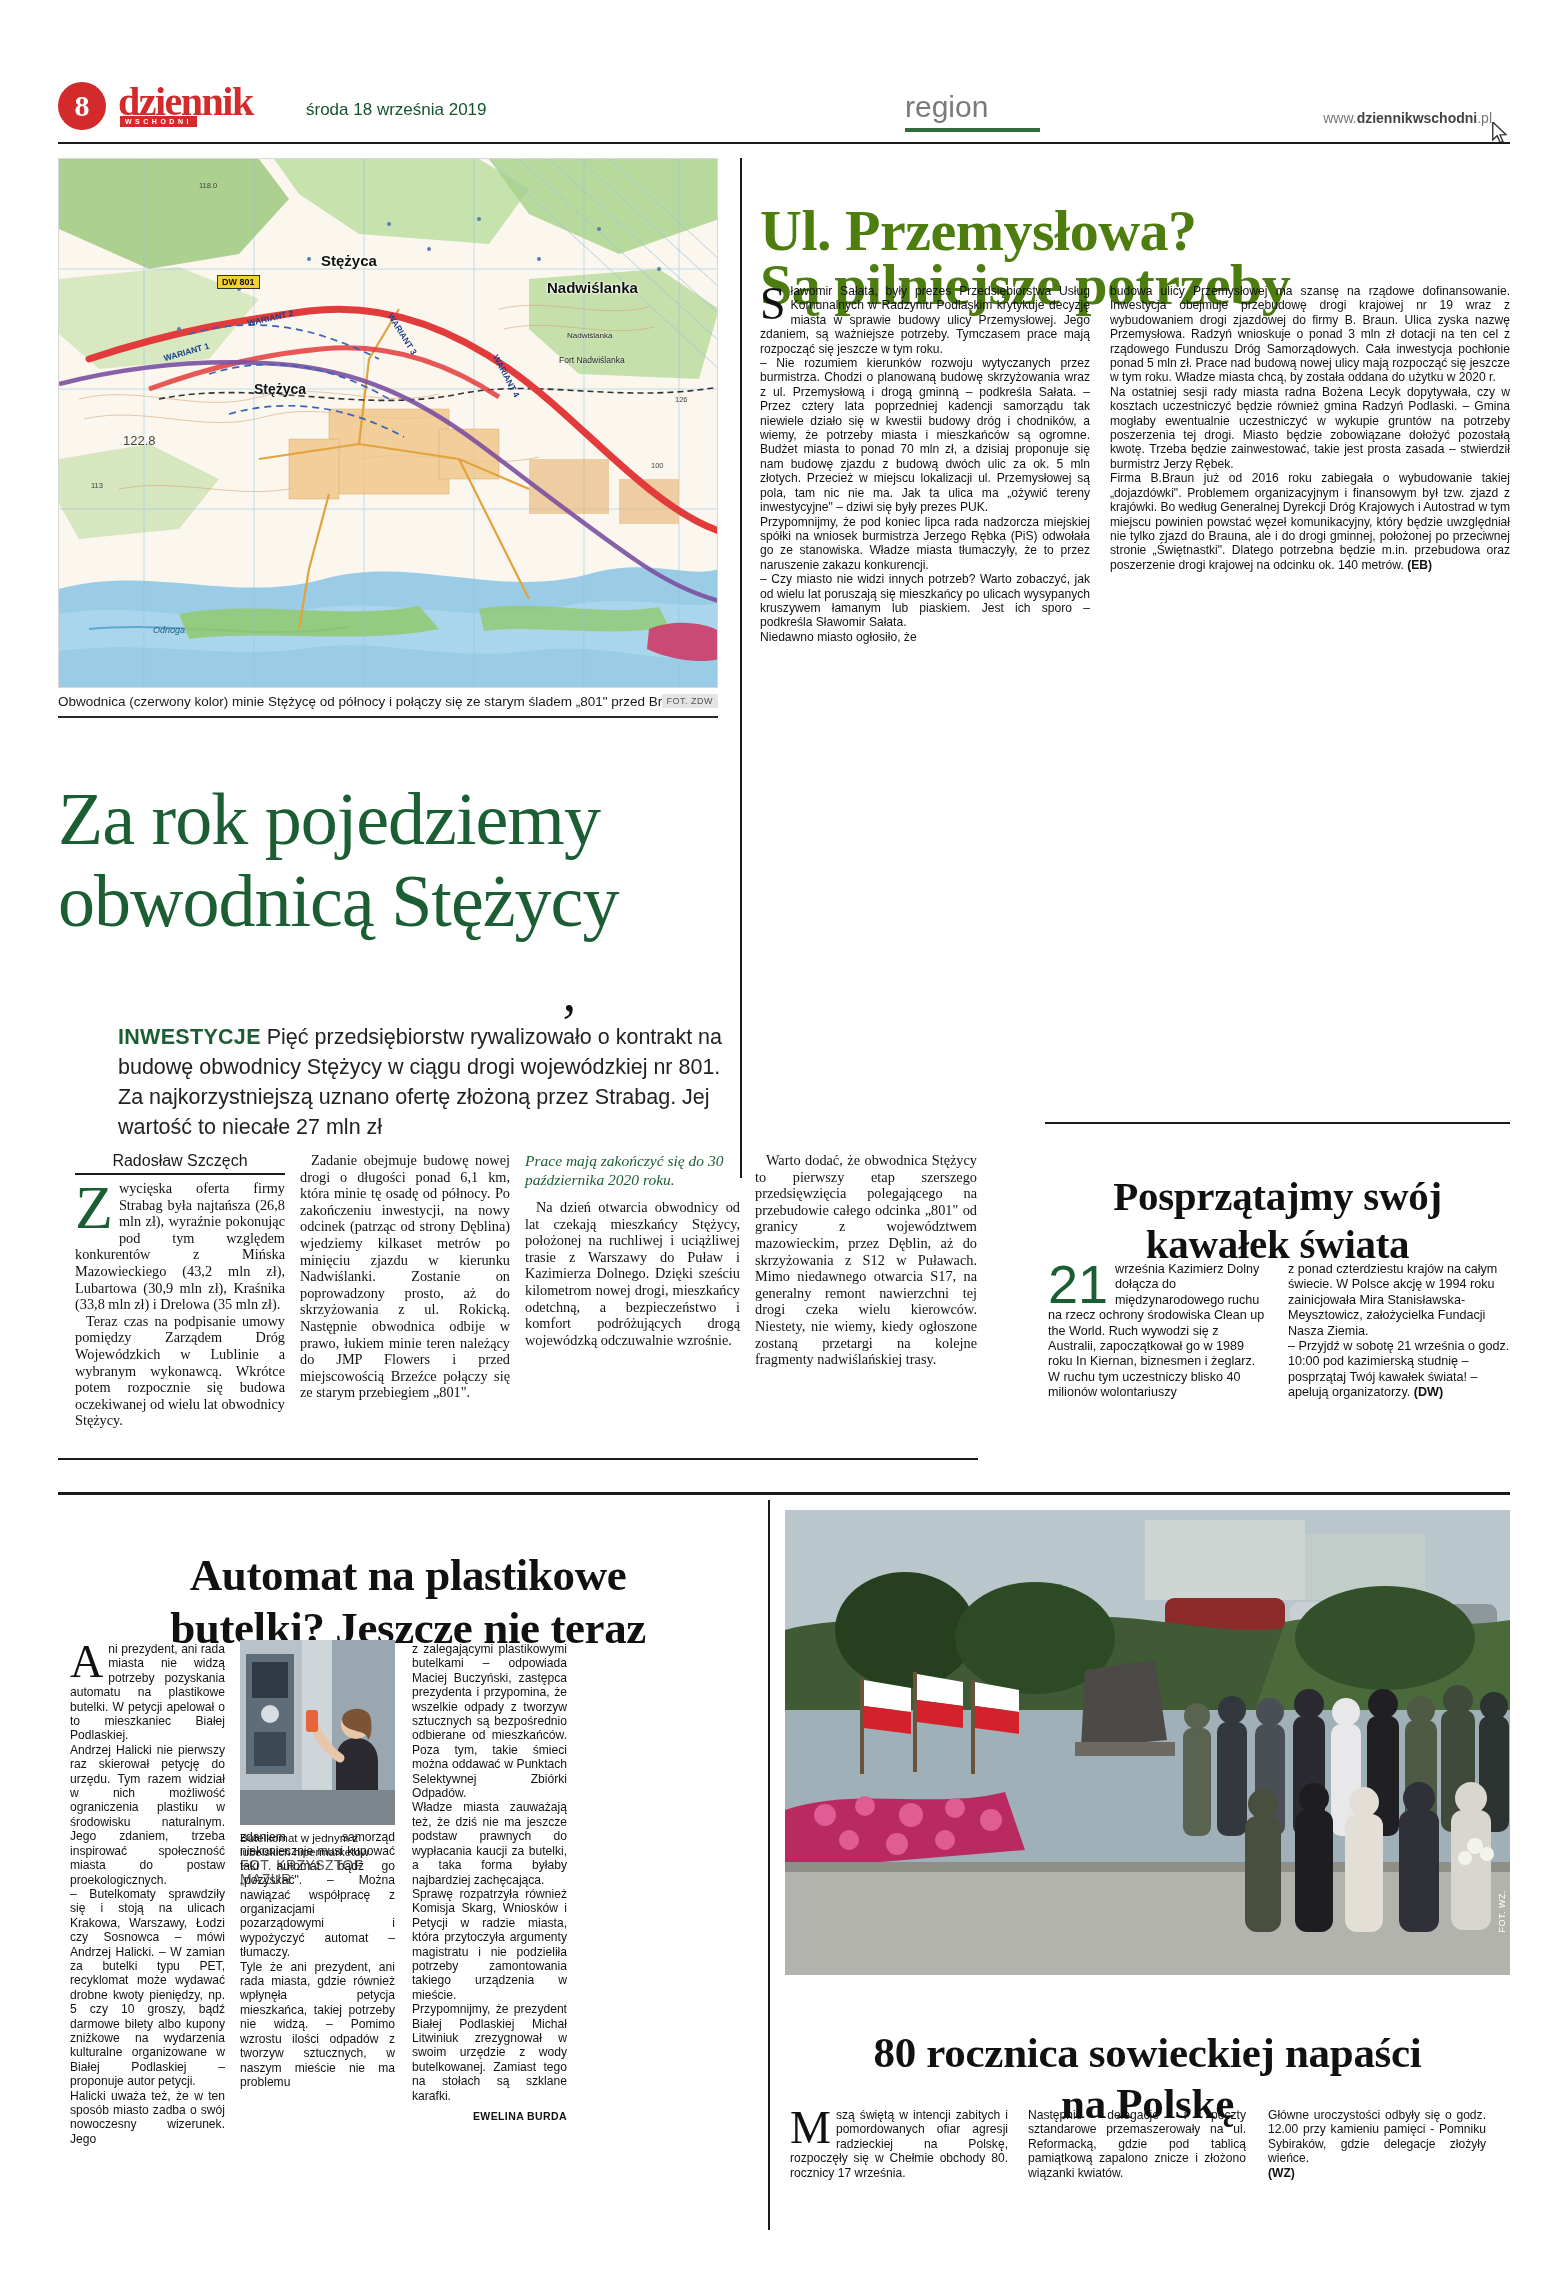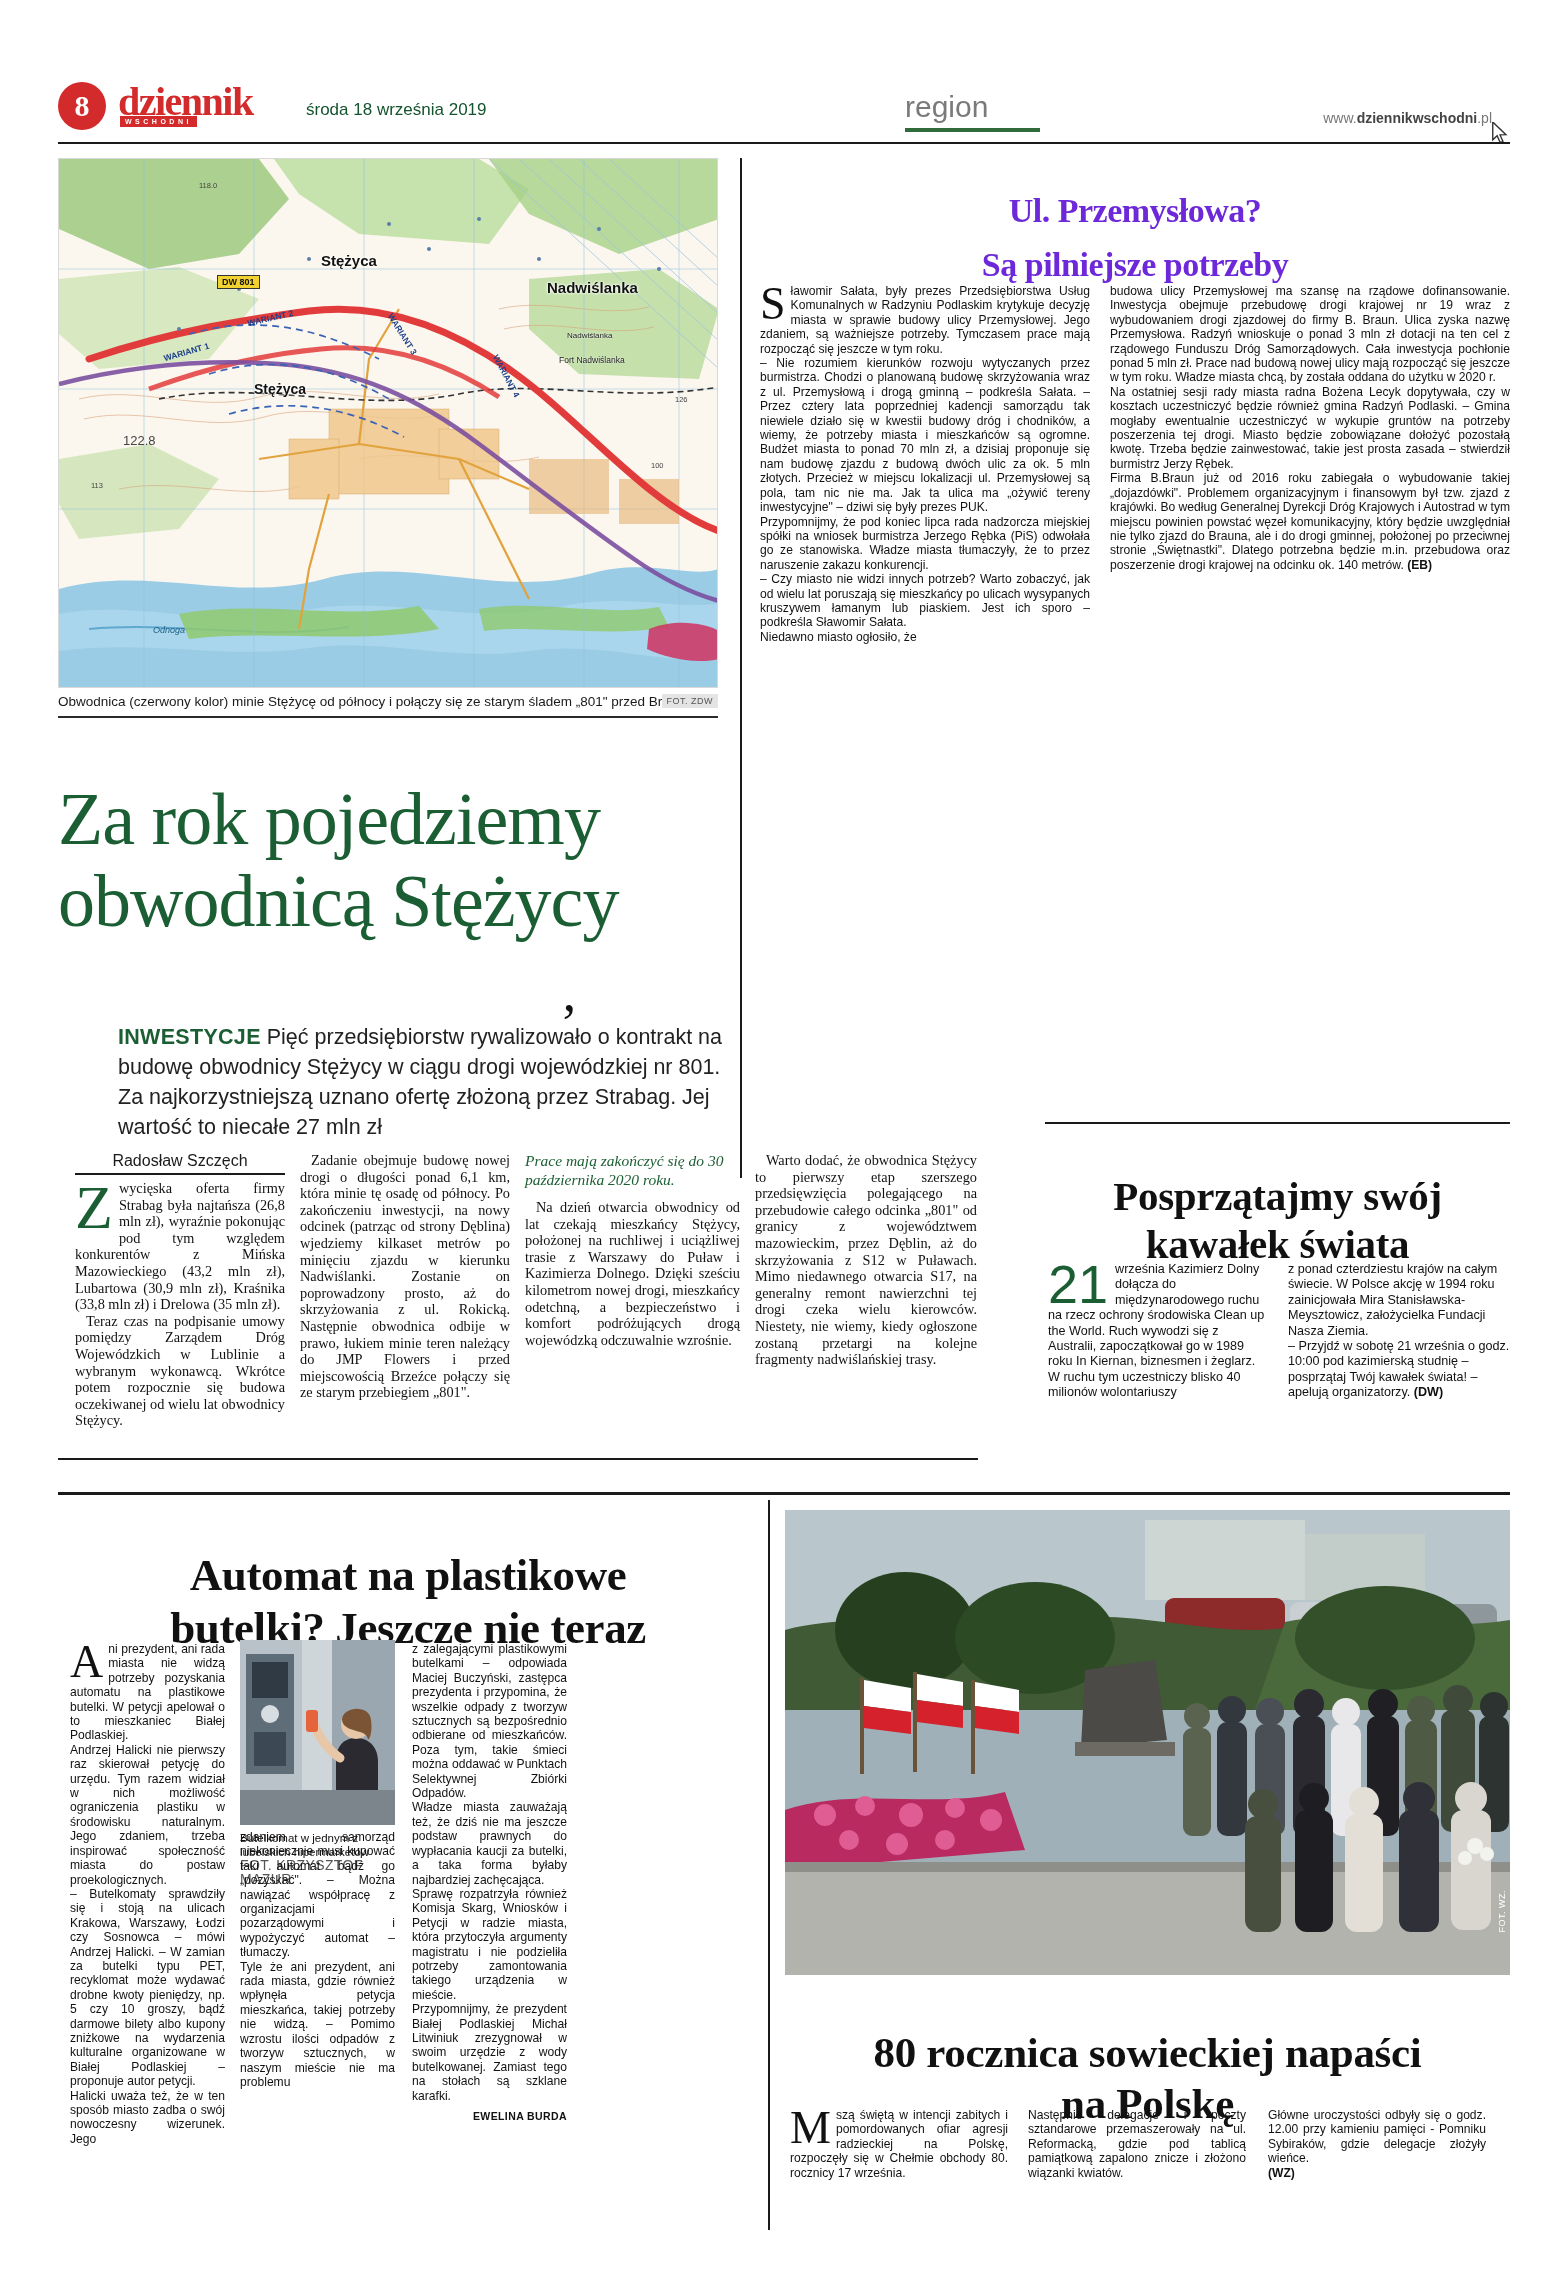--- a/index.html
+++ b/index.html
@@ -126,22 +126,22 @@
     color:#1b5e33; font-size:15.5px; line-height:18.5px;
   }
 
   
   .r-sep-v {
     position:absolute; left:740px; top:158px; width:2px; height:1020px; background:#1a1a1a;
   }
   .art2-head {
     position:absolute; left:760px; top:156px; width:750px;
     font-family:"Liberation Serif", serif;
-    font-size:34px; line-height:54px; font-weight:bold; color:#6d28d9;
-    text-align:center; letter-spacing:-.5px;
+    font-size:58px; line-height:54px; font-weight:bold; color:#4d7c0f;
+    text-align:left; letter-spacing:-.5px;
   }
   .art2-col1 { position:absolute; left:760px; top:284px; width:330px; }
   .art2-col2 { position:absolute; left:1110px; top:284px; width:400px; }
   .smallbody {
     font-family:"Liberation Sans", sans-serif;
     font-size:12.1px; line-height:14.4px;
     text-align:justify; color:#111;
   }
   .smallbody p { margin:0; }
   .dropcap-s {

